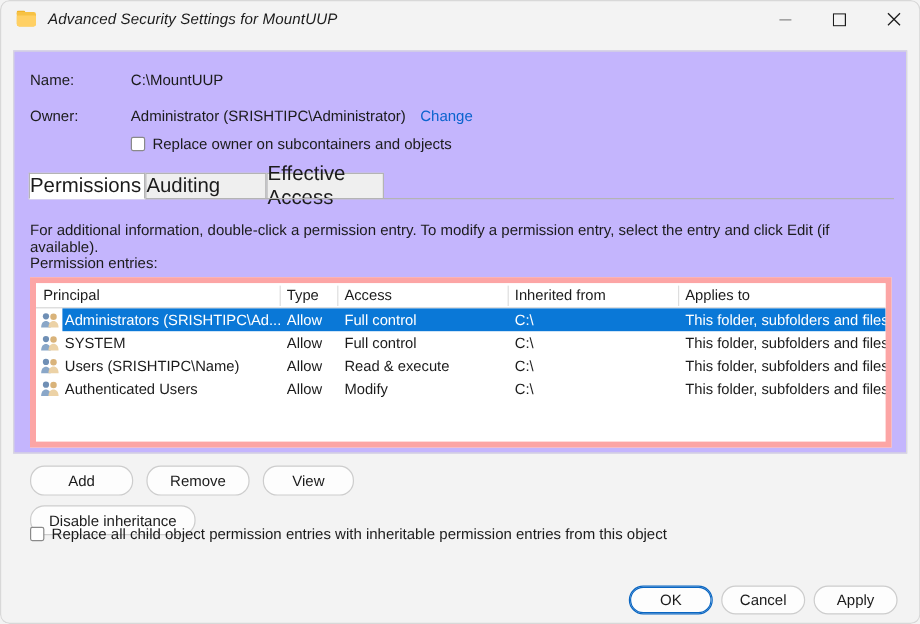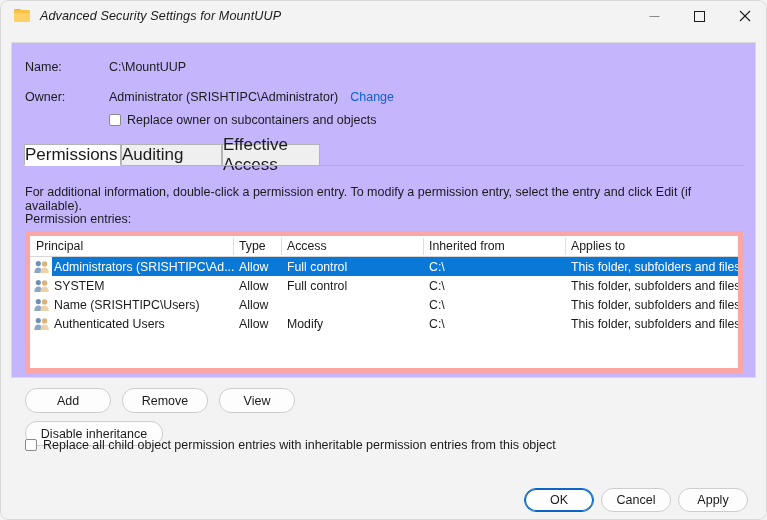--- a/index.html
+++ b/index.html
@@ -297,22 +297,23 @@
 
         <div class="lv-row">
           <div class="grp-icon">
             <svg width="16" height="14" viewBox="0 0 16 14">
               <circle cx="4.3" cy="3.6" r="2.6" fill="#6f8fb5"></circle>
               <path d="M0.3 13 C0.3 9.4 2.1 7.6 4.3 7.6 C6.5 7.6 8.3 9.4 8.3 13 Z" fill="#8aa7c8"></path>
               <circle cx="10.6" cy="3.9" r="2.7" fill="#d9b37a"></circle>
               <path d="M6.4 13 C6.4 9.3 8.3 7.5 10.6 7.5 C12.9 7.5 14.8 9.3 14.8 13 Z" fill="#ecd2a6"></path>
             </svg>
           </div>
-          <div class="lv-cell" style="left:24px;width:180px;">Name (SRISHTIPC\Users)</div>
+          <div class="lv-cell" style="left:24px;width:180px;">Users (SRISHTIPC\Name)</div>
           <div class="lv-cell" style="left:209px;width:44px;">Allow</div>
+          <div class="lv-cell" style="left:257px;width:136px;">Read &amp; execute</div>
           <div class="lv-cell" style="left:399px;width:136px;">C:\</div>
           <div class="lv-cell" style="left:541px;width:180px;">This folder, subfolders and files</div>
         </div>
 
         <div class="lv-row">
           <div class="grp-icon">
             <svg width="16" height="14" viewBox="0 0 16 14">
               <circle cx="4.3" cy="3.6" r="2.6" fill="#6f8fb5"></circle>
               <path d="M0.3 13 C0.3 9.4 2.1 7.6 4.3 7.6 C6.5 7.6 8.3 9.4 8.3 13 Z" fill="#8aa7c8"></path>
               <circle cx="10.6" cy="3.9" r="2.7" fill="#d9b37a"></circle>

